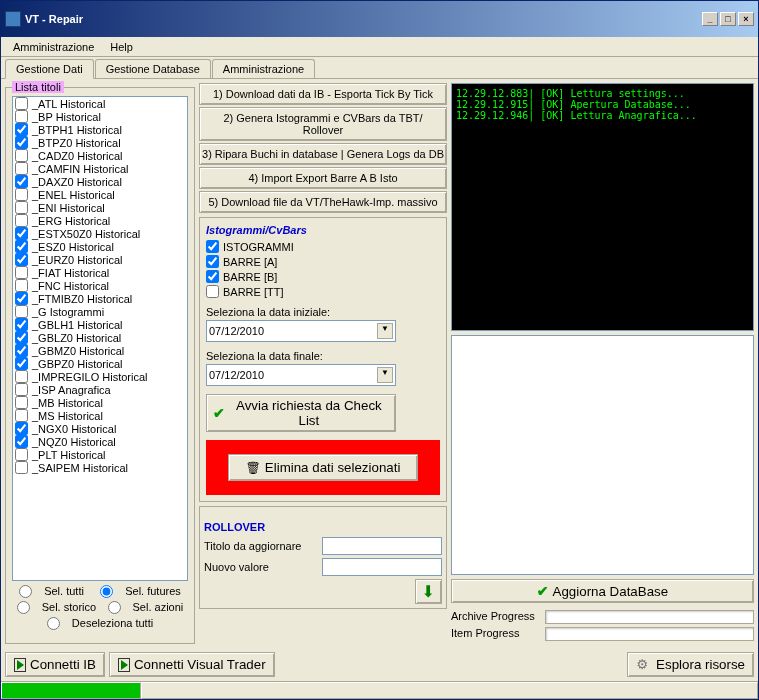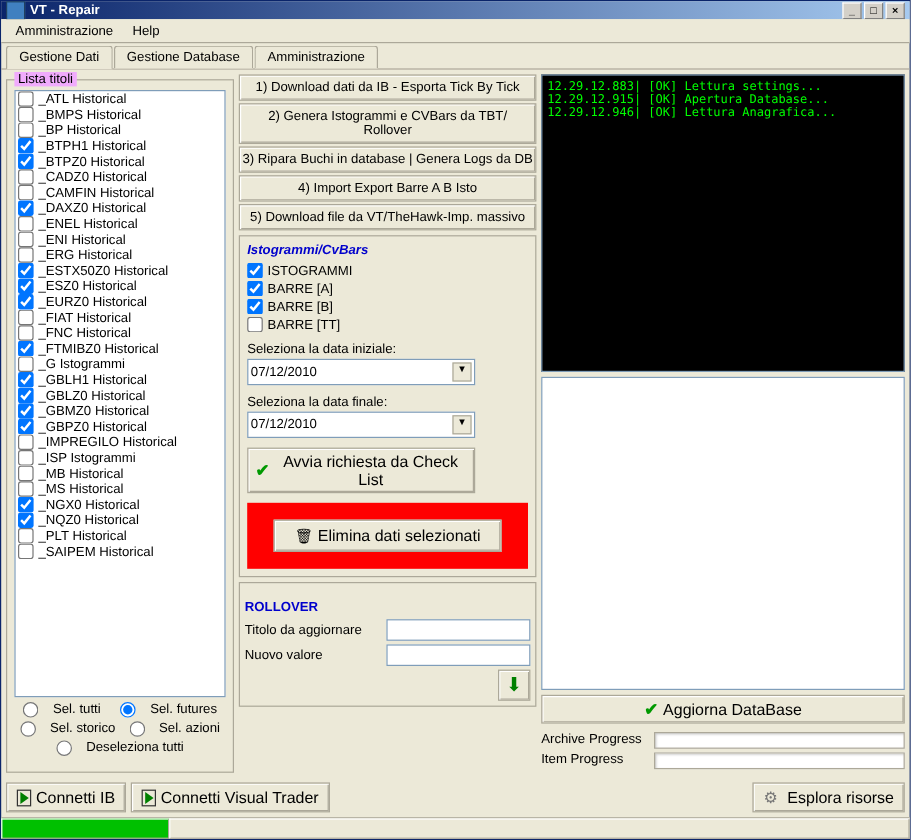--- a/index.html
+++ b/index.html
@@ -1,18 +1,18 @@
 <!DOCTYPE html>
 <html><head>
 <meta charset="utf-8">
 <style>
 * { box-sizing: border-box; margin: 0; padding: 0; }
 body { font-family: Tahoma, sans-serif; font-size: 11px; background: #ECE9D8; }
 .window { width: 759px; height: 700px; border: 1px solid #0A246A; background: #ECE9D8; display: flex; flex-direction: column; }
-.titlebar { height: 15px; background: linear-gradient(to right, #0A246A, #A6CAF0); color: white; display: flex; align-items: center; padding: 0 4px; font-weight: bold; }
+.titlebar { height: 36px; background: linear-gradient(to right, #0A246A, #A6CAF0); color: white; display: flex; align-items: center; padding: 0 4px; font-weight: bold; }
 .titlebar-icon { width: 16px; height: 16px; background: #4080C0; border: 1px solid #204060; margin-right: 4px; }
 .titlebar-text { flex: 1; }
 .titlebar-buttons { display: flex; gap: 2px; }
 .tb-btn { width: 16px; height: 14px; background: #D4D0C8; border: 1px solid #fff; border-right-color: #808080; border-bottom-color: #808080; font-size: 9px; display: flex; align-items: center; justify-content: center; cursor: pointer; color: #000; }
 .menubar { height: 20px; background: #ECE9D8; border-bottom: 1px solid #ACA899; display: flex; align-items: center; padding-left: 4px; }
 .menu-item { padding: 2px 8px; cursor: pointer; }
 .tabs { display: flex; border-bottom: 1px solid #ACA899; padding: 2px 4px 0 4px; }
 .tab { padding: 3px 10px; border: 1px solid #ACA899; border-bottom: none; background: #ECE9D8; margin-right: 1px; cursor: pointer; position: relative; border-radius: 3px 3px 0 0; }
 .tab.active { background: #ECE9D8; border-bottom: 1px solid #ECE9D8; margin-bottom: -1px; z-index: 2; }
 .content { flex: 1; display: flex; padding: 4px; gap: 4px; }
@@ -90,24 +90,20 @@
     <div class="left-col">
       <div class="groupbox" style="flex:1; display:flex; flex-direction:column;">
         <div class="groupbox-title">Lista titoli</div>
         <div class="listbox" id="listbox">
             <div class="list-item">
               <input type="checkbox" style="">
               <span>_ATL   Historical</span>
             </div>
             <div class="list-item">
               <input type="checkbox" style="">
-              <span>_BMPS   Historical</span>
-            </div>
-            <div class="list-item">
-              <input type="checkbox" style="">
               <span>_BP   Historical</span>
             </div>
             <div class="list-item">
               <input type="checkbox" checked="" style="">
               <span>_BTPH1   Historical</span>
             </div>
             <div class="list-item">
               <input type="checkbox" checked="" style="">
               <span>_BTPZ0   Historical</span>
             </div>
@@ -178,21 +174,21 @@
             <div class="list-item">
               <input type="checkbox" checked="" style="">
               <span>_GBPZ0   Historical</span>
             </div>
             <div class="list-item">
               <input type="checkbox" style="">
               <span>_IMPREGILO   Historical</span>
             </div>
             <div class="list-item">
               <input type="checkbox" style="">
-              <span>_ISP   Istogrammi</span>
+              <span>_ISP   Anagrafica</span>
             </div>
             <div class="list-item">
               <input type="checkbox" style="">
               <span>_MB   Historical</span>
             </div>
             <div class="list-item">
               <input type="checkbox" style="">
               <span>_MS   Historical</span>
             </div>
             <div class="list-item">

